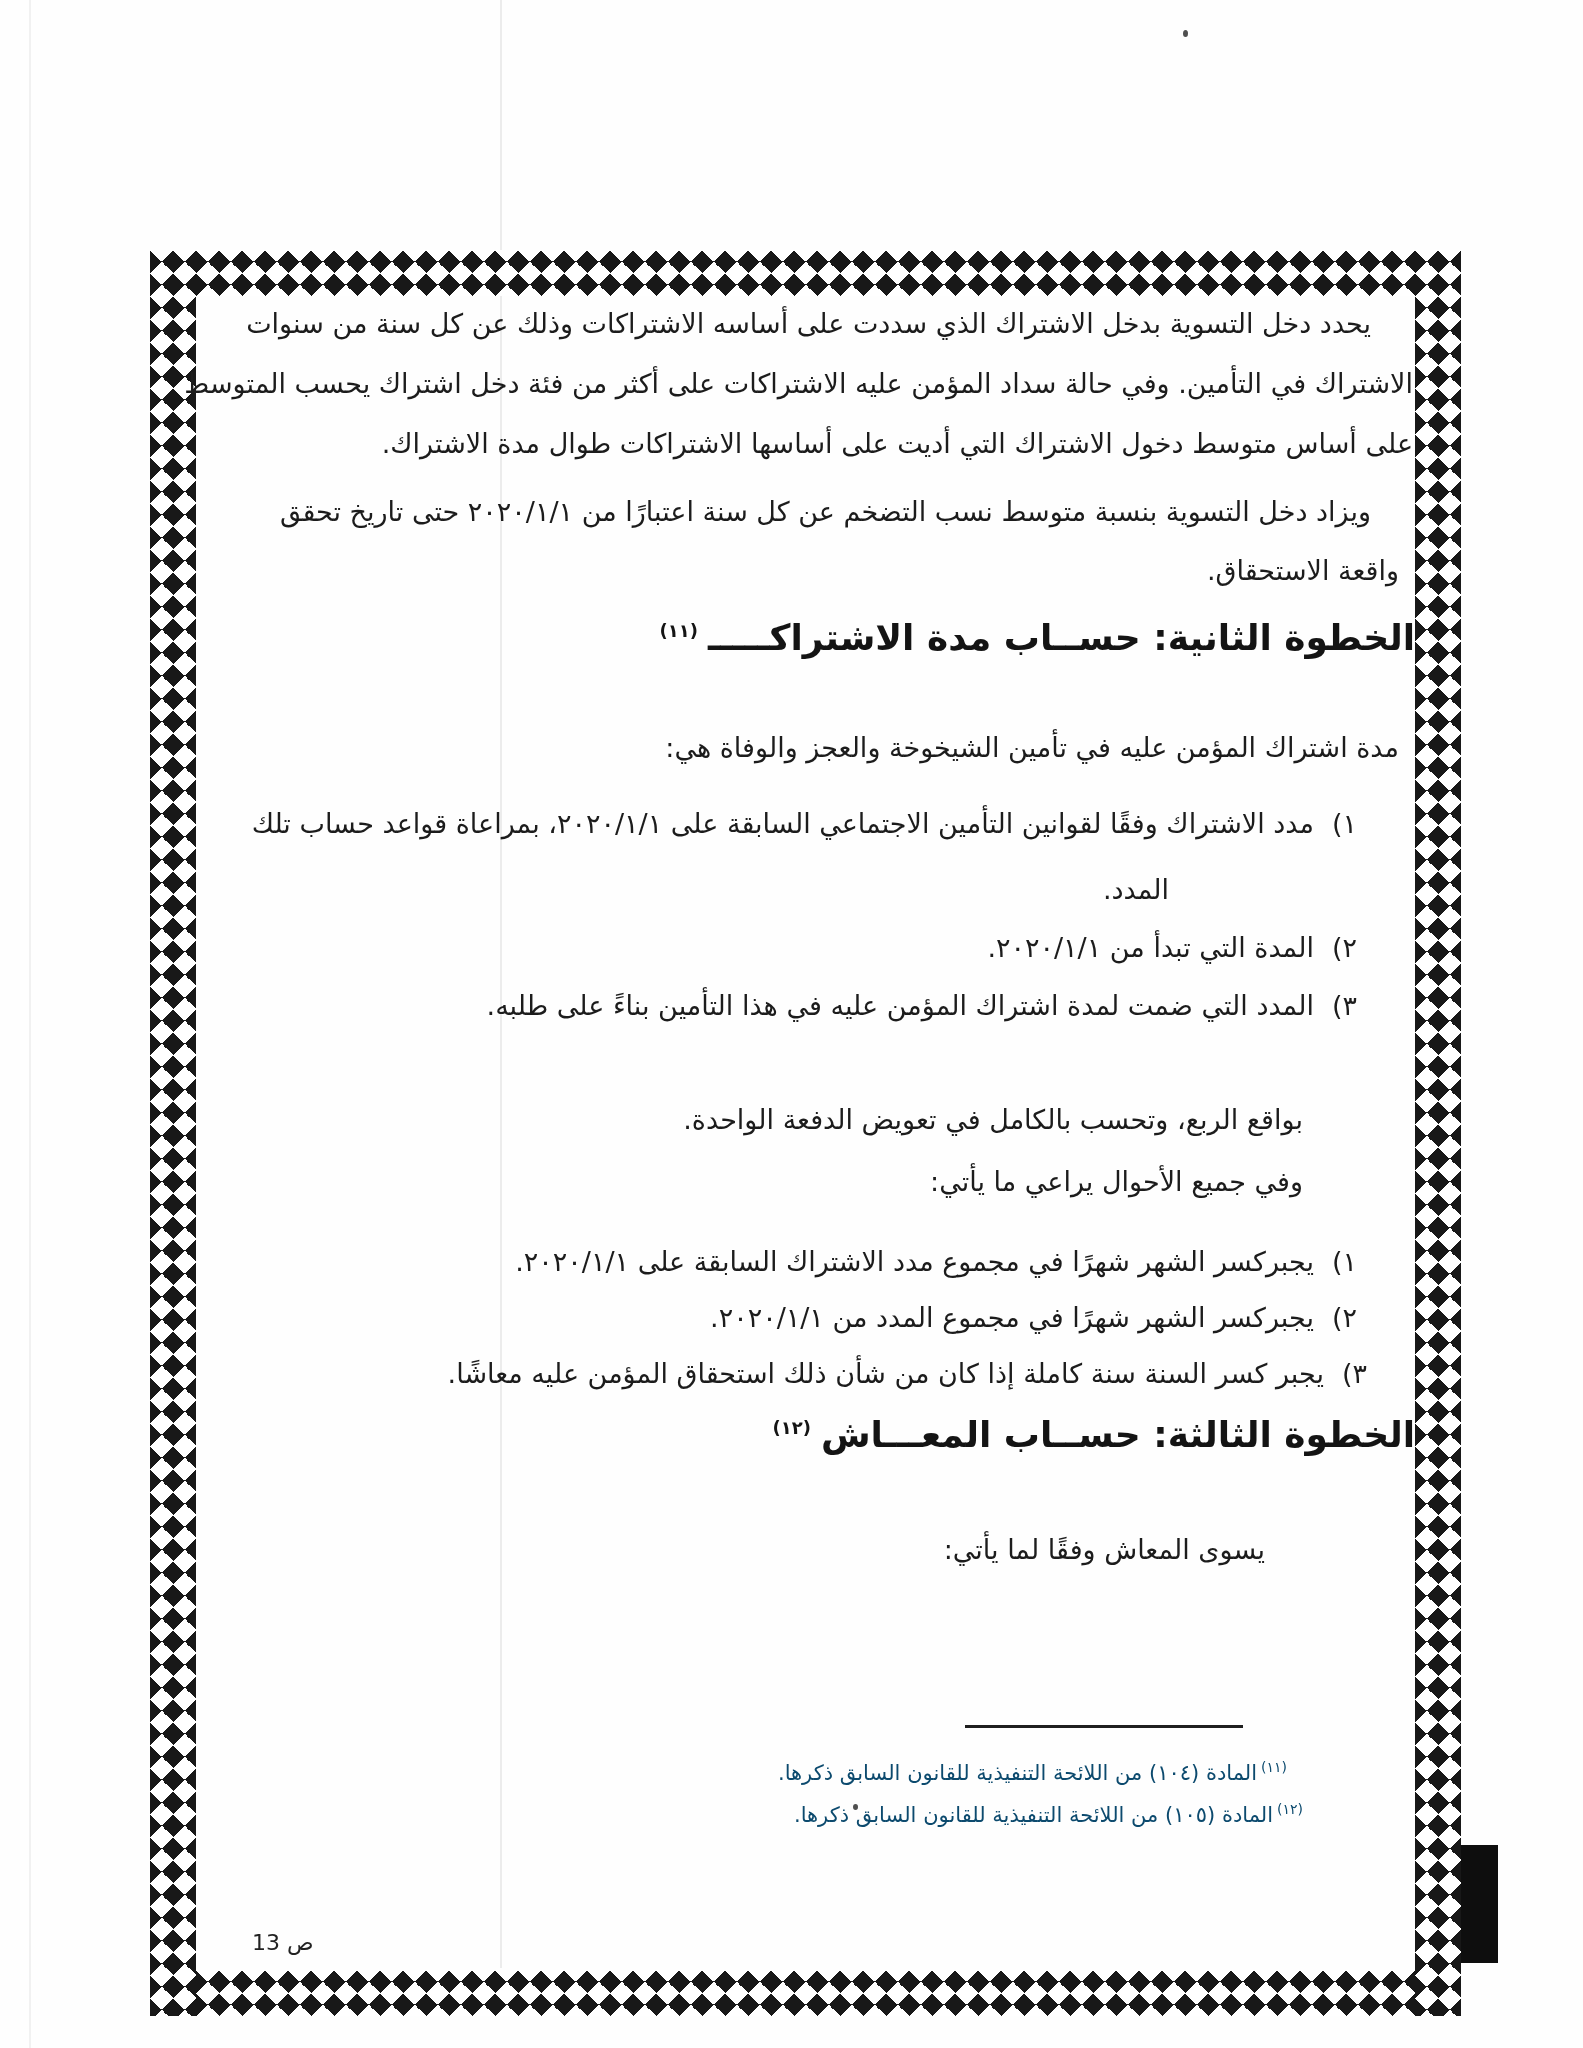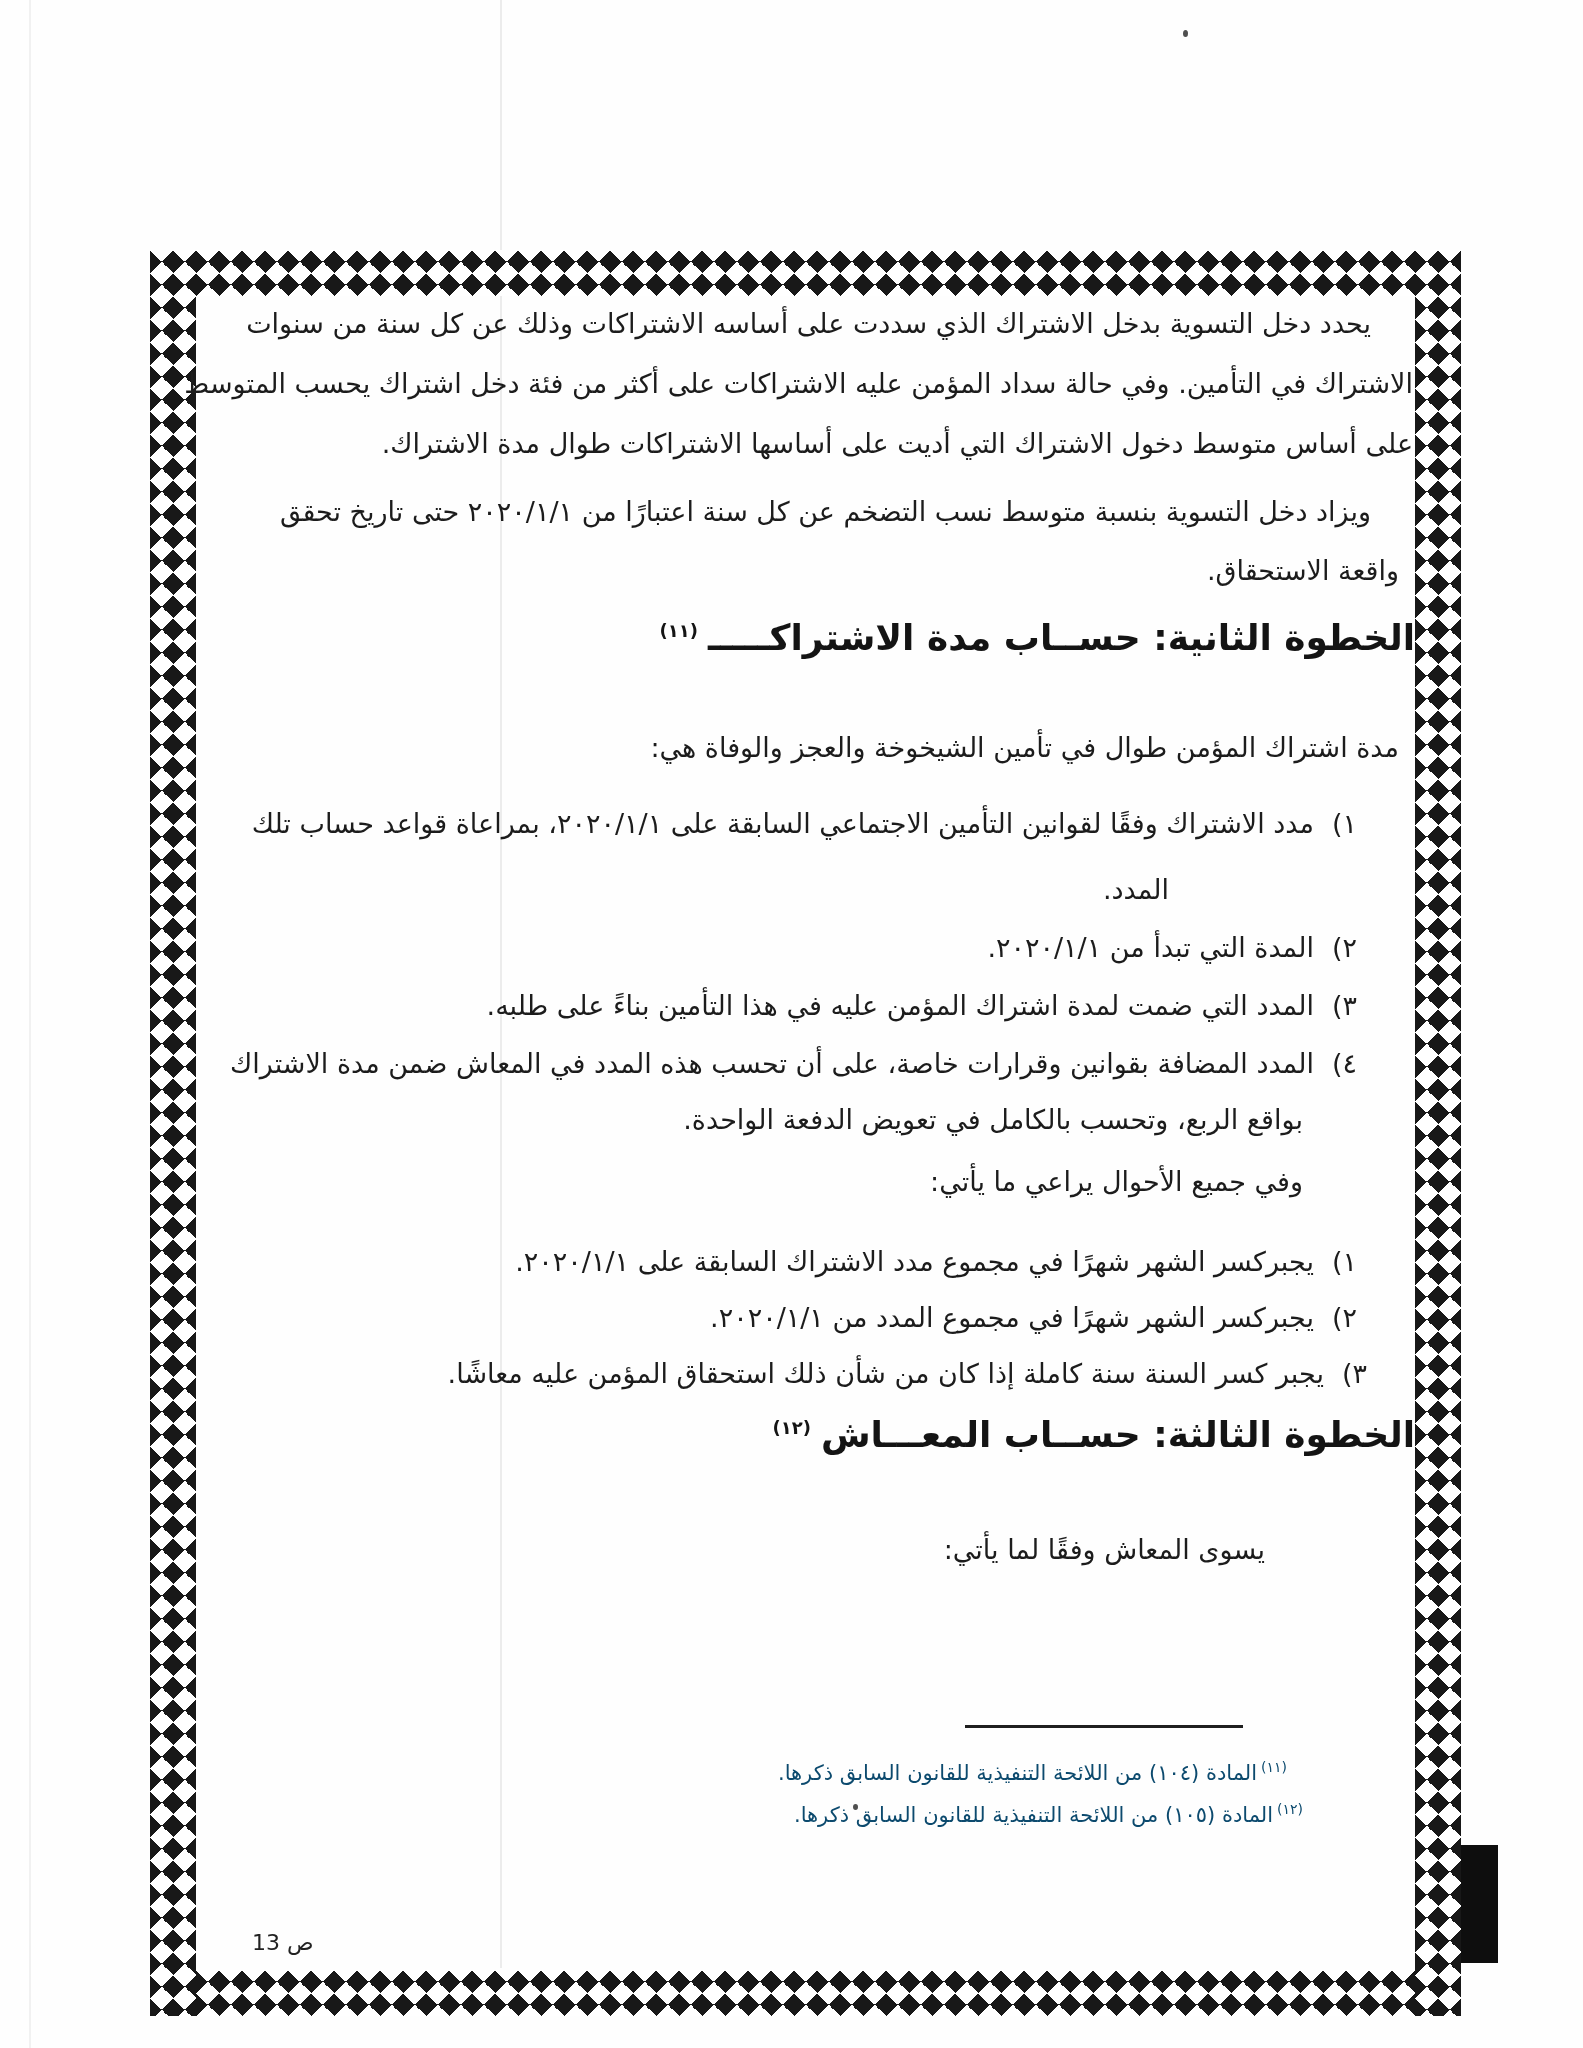--- a/index.html
+++ b/index.html
@@ -60,38 +60,35 @@
       <div class="line" style="top:70px;right:2px;">الاشتراك في التأمين. وفي حالة سداد المؤمن عليه الاشتراكات على أكثر من فئة دخل اشتراك يحسب المتوسط</div>
       <div class="line" style="top:130px;right:2px;">على أساس متوسط دخول الاشتراك التي أديت على أساسها الاشتراكات طوال مدة الاشتراك.</div>
 
       <div class="line" style="top:198px;right:44px;">ويزاد دخل التسوية بنسبة متوسط نسب التضخم عن كل سنة اعتبارًا من ٢٠٢٠/١/١ حتى تاريخ تحقق</div>
       <div class="line" style="top:257px;right:16px;">واقعة الاستحقاق.</div>
 
       <div class="line step-heading" style="top:318px;right:0px;">
         <span>الخطوة الثانية: حســاب مدة الاشتراكـــــ</span><span class="fnref">(١١)</span>
       </div>
 
-      <div class="line" style="top:434px;right:16px;">مدة اشتراك المؤمن طوال في تأمين الشيخوخة والعجز والوفاة هي:</div>
+      <div class="line" style="top:434px;right:16px;">مدة اشتراك المؤمن عليه في تأمين الشيخوخة والعجز والوفاة هي:</div>
 
       <div class="line" style="top:510px;right:58px;">
         <span class="marker">١)</span><span>مدد الاشتراك وفقًا لقوانين التأمين الاجتماعي السابقة على ٢٠٢٠/١/١، بمراعاة قواعد حساب تلك</span>
       </div>
       <div class="line" style="top:576px;right:246px;">المدد.</div>
 
       <div class="line" style="top:634px;right:58px;">
         <span class="marker">٢)</span><span>المدة التي تبدأ من ٢٠٢٠/١/١.</span>
       </div>
 
       <div class="line" style="top:692px;right:58px;">
         <span class="marker">٣)</span><span>المدد التي ضمت لمدة اشتراك المؤمن عليه في هذا التأمين بناءً على طلبه.</span>
       </div>
 
-      <div class="line" style="top:750px;right:58px;">
-        <span class="marker">٤)</span><span>المدد المضافة بقوانين وقرارات خاصة، على أن تحسب هذه المدد في المعاش ضمن مدة الاشتراك</span>
-      </div>
       <div class="line" style="top:806px;right:112px;">بواقع الربع، وتحسب بالكامل في تعويض الدفعة الواحدة.</div>
 
       <div class="line" style="top:868px;right:112px;">وفي جميع الأحوال يراعي ما يأتي:</div>
 
       <div class="line" style="top:948px;right:58px;">
         <span class="marker">١)</span><span>يجبركسر الشهر شهرًا في مجموع مدد الاشتراك السابقة على ٢٠٢٠/١/١.</span>
       </div>
       <div class="line" style="top:1004px;right:58px;">
         <span class="marker">٢)</span><span>يجبركسر الشهر شهرًا في مجموع المدد من ٢٠٢٠/١/١.</span>
       </div>

